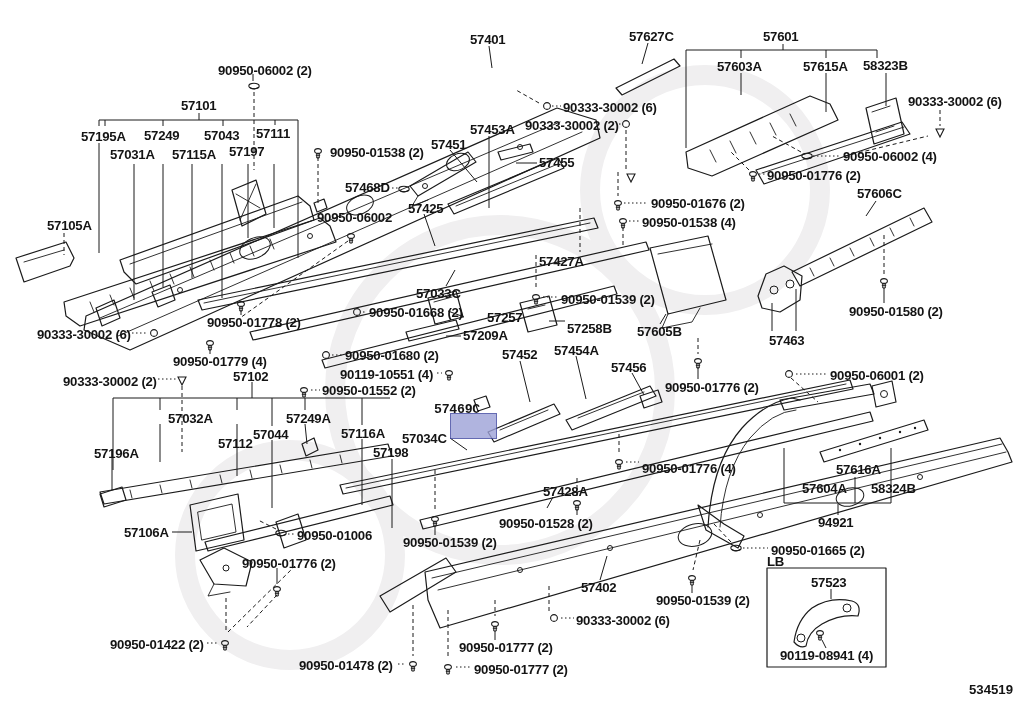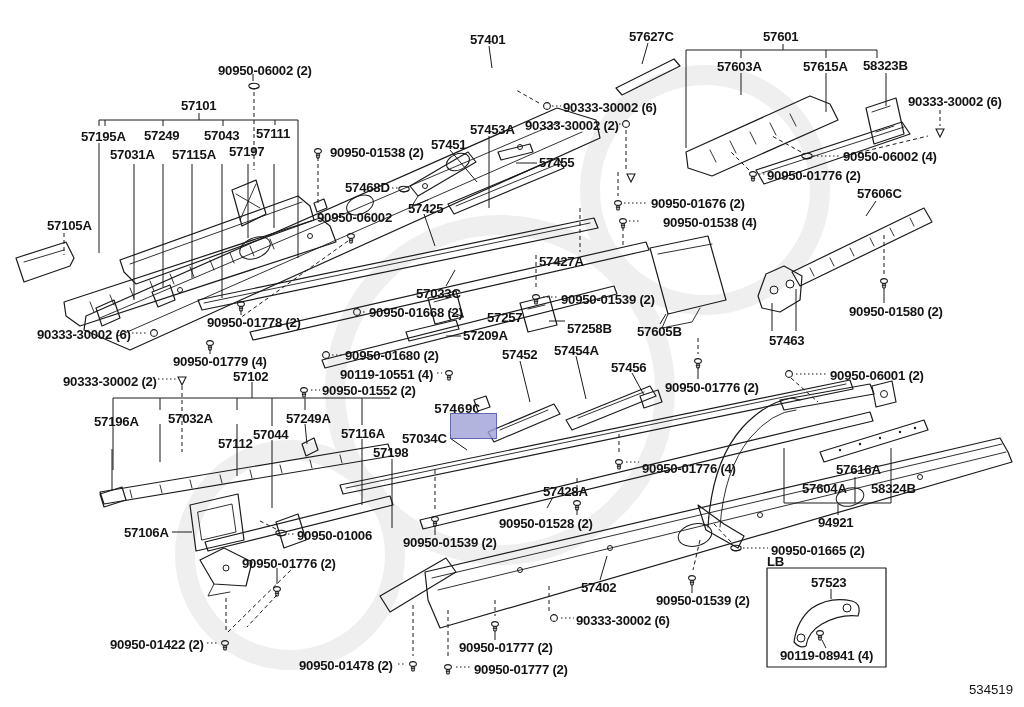--- a/index.html
+++ b/index.html
@@ -11,21 +11,21 @@
   .pl ellipse,.pl circle{fill:none;stroke:var(--line,#1b1b1b);stroke-width:1;}
   .pl .dotfill{fill:var(--line,#1b1b1b);stroke:none;}
   .lead{fill:none;stroke:var(--line,#1b1b1b);stroke-width:1;}
   .dashl{fill:none;stroke:var(--line,#1b1b1b);stroke-width:1;stroke-dasharray:4 3;}
   .dotl{fill:none;stroke:var(--line,#1b1b1b);stroke-width:1;stroke-dasharray:1.5 2.5;}
   .wm{fill:none;stroke:#f0eff0;stroke-width:20;}
   .sym{fill:none;stroke:var(--line,#1b1b1b);stroke-width:1.1;}
   #labels-layer .lbl{position:absolute;font-weight:700;font-size:13.2px;line-height:1;
       letter-spacing:-0.25px;color:#141414;white-space:pre;}
   #highlight{position:absolute;border:1.5px solid #3e46a0;opacity:0.8;}
-  #diagram-code{position:absolute;font-weight:400;font-size:13.2px;line-height:1;color:#141414;}
+  #diagram-code{position:absolute;font-weight:700;font-size:13.2px;line-height:1;color:#141414;}
 </style>
 </head>
 <body>
 
 <div id="stage">
   <svg id="art" width="1024" height="707" viewBox="0 0 1024 707" aria-hidden="true">
     <defs>
       <g id="sym-screw" class="sym">
         <ellipse cx="0" cy="0" rx="3.4" ry="2.4"></ellipse>
         <path d="M-1.2,2 V7 M1.2,2 V7 M-1.2,7 H1.2 M-2.2,4.2 H2.2"></path>
@@ -330,41 +330,41 @@
       <span class="lbl" style="left: 769px; top: 334px;">57463</span>
       <span class="lbl" style="left: 502px; top: 348px;">57452</span>
       <span class="lbl" style="left: 554px; top: 344px;">57454A</span>
       <span class="lbl" style="left: 611px; top: 361px;">57456</span>
       <span class="lbl" style="left: 434px; top: 403px; font-family: Liberation Mono, monospace;">57469C</span>
       <span class="lbl" style="left: 233px; top: 370px;">57102</span>
       <span class="lbl" style="left: 136px; top: 412px; margin-left: 32px;">57032A</span>
       <span class="lbl" style="left: 218px; top: 412px; margin-top: 25px;">57112</span>
       <span class="lbl" style="left: 286px; top: 412px;">57249A</span>
       <span class="lbl" style="left: 253px; top: 428px;">57044</span>
-      <span class="lbl" style="left: 94px; top: 415px; text-align: center;">57196A</span>
+      <span class="lbl" style="left: 94px; top: 447px; text-align: center;">57196A</span>
       <span class="lbl" style="left: 341px; top: 427px;">57116A</span>
       <span class="lbl" style="left: 402px; top: 432px;">57034C</span>
       <span class="lbl" style="left: 373px; top: 446px;">57198</span>
       <span class="lbl" style="left: 124px; top: 526px;">57106A</span>
       <span class="lbl" style="left: 543px; top: 485px;">57428A</span>
       <span class="lbl" style="left: 581px; top: 581px;">57402</span>
       <span class="lbl" style="left: 836px; top: 463px;">57616A</span>
       <span class="lbl" style="left: 802px; top: 482px;">57604A</span>
       <span class="lbl" style="left: 871px; top: 482px;">58324B</span>
       <span class="lbl" style="left: 818px; top: 516px;">94921</span>
       <span class="lbl" style="left: 811px; top: 576px;">57523</span>
       <span class="lbl" style="left: 218px; top: 64px;">90950-06002 (2)</span>
       <span class="lbl" style="left: 563px; top: 101px;">90333-30002 (6)</span>
       <span class="lbl" style="left: 525px; top: 119px;">90333-30002 (2)</span>
       <span class="lbl" style="left: 908px; top: 95px;">90333-30002 (6)</span>
       <span class="lbl" style="left: 330px; top: 146px;">90950-01538 (2)</span>
       <span class="lbl" style="left: 843px; top: 150px;">90950-06002 (4)</span>
       <span class="lbl" style="left: 767px; top: 169px;">90950-01776 (2)</span>
       <span class="lbl" style="left: 651px; top: 197px;">90950-01676 (2)</span>
-      <span class="lbl" style="left: 642px; top: 216px; margin-left: 21px;">90950-01538 (4)</span>
+      <span class="lbl" style="left: 642px; top: 216px;">90950-01538 (4)</span>
       <span class="lbl" style="left: 317px; top: 211px;">90950-06002</span>
       <span class="lbl" style="left: 369px; top: 306px;">90950-01668 (2)</span>
       <span class="lbl" style="left: 561px; top: 293px;">90950-01539 (2)</span>
       <span class="lbl" style="left: 849px; top: 305px;">90950-01580 (2)</span>
       <span class="lbl" style="left: 37px; top: 328px;">90333-30002 (6)</span>
       <span class="lbl" style="left: 207px; top: 316px;">90950-01778 (2)</span>
       <span class="lbl" style="left: 173px; top: 355px;">90950-01779 (4)</span>
       <span class="lbl" style="left: 63px; top: 375px;">90333-30002 (2)</span>
       <span class="lbl" style="left: 345px; top: 349px;">90950-01680 (2)</span>
       <span class="lbl" style="left: 340px; top: 368px;">90119-10551 (4)</span>

